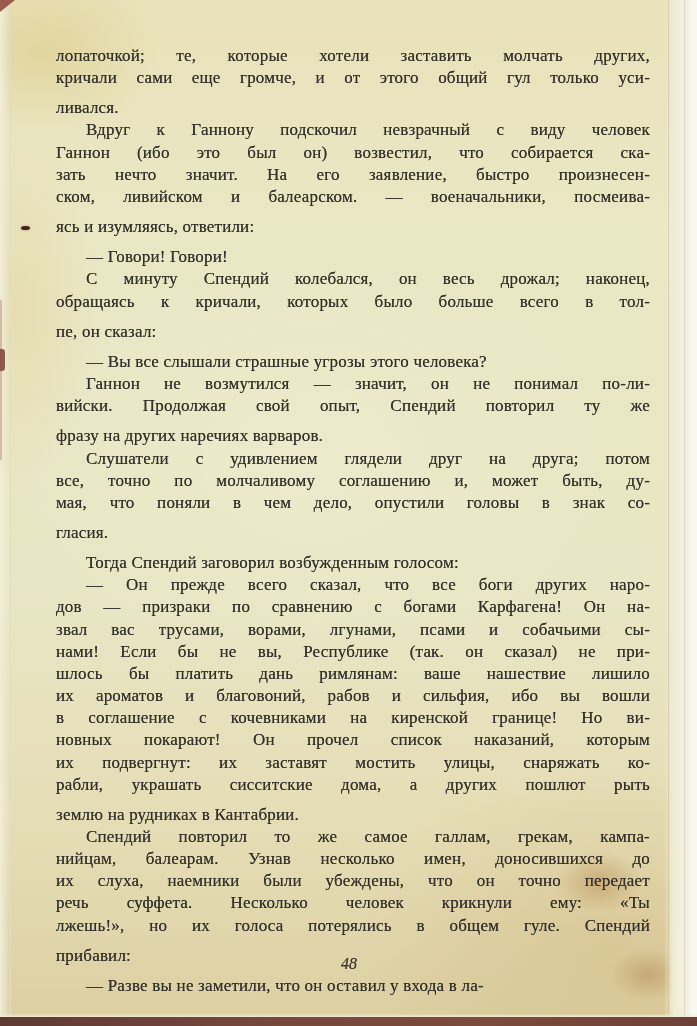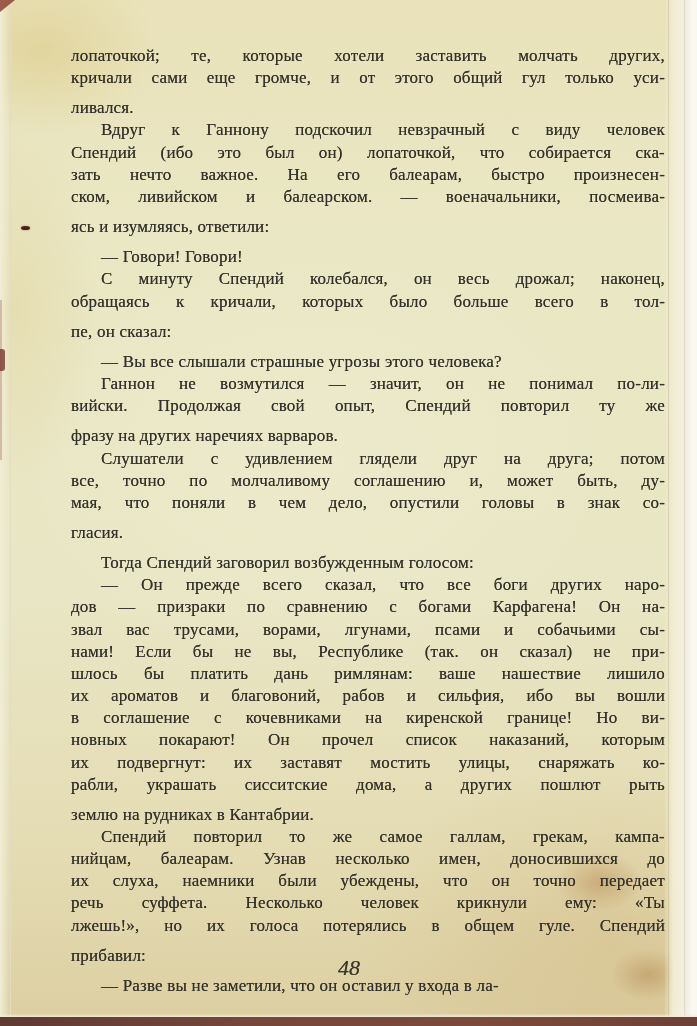--- a/index.html
+++ b/index.html
@@ -69,38 +69,38 @@
     background:rgba(150,70,58,0.30);z-index:4;
   }
   
   .speck{
     position:absolute;left:21px;top:226px;width:9px;height:4px;
     background:#47211a;border-radius:50%;
     box-shadow:0 0 2px rgba(120,80,50,0.6);
   }
   
   .textblock{
-    position:absolute;left:71px;top:45px;width:594px;
+    position:absolute;left:56px;top:45px;width:594px;
     color:#32302a;
     font-size:17px;line-height:22.15px;
     letter-spacing:0.2px;
     text-shadow:0 0 0.5px rgba(45,43,35,0.75);
   }
   .line{
     text-align:justify;
     text-align-last:justify;
     white-space:normal;
   }
   .line.last{text-align-last:left;margin-top:8px;}
   .line.indent{text-indent:30px;}
   .pagenum{
     position:absolute;left:60px;top:955px;width:578px;
     text-align:center;
     font-style:italic;
-    font-size:22px;
+    font-size:16px;
     color:#3a372e;
     text-shadow:0 0 0.5px rgba(45,43,35,0.7);
   }
 </style>
 </head>
 <body>
 
 <div class="scan">
   <div class="paper"></div>
 
@@ -112,22 +112,22 @@
   <div class="corner-mark"></div>
   <div class="left-dash"></div>
   <div class="left-thin"></div>
   <div class="speck"></div>
 
   <div class="textblock" id="textblock">
       <div class="line">лопаточкой; те, которые хотели заставить молчать других,</div>
       <div class="line">кричали сами еще громче, и от этого общий гул только уси-</div>
       <div class="line last">ливался.</div>
       <div class="line indent">Вдруг к Ганнону подскочил невзрачный с виду человек</div>
-      <div class="line">Спендий (ибо это был он) лопаточкой, что собирается ска-</div>
-      <div class="line">зать нечто важное. На его балеарам, быстро произнесен-</div>
+      <div class="line">Ганнон (ибо это был он) возвестил, что собирается ска-</div>
+      <div class="line">зать нечто значит. На его заявление, быстро произнесен-</div>
       <div class="line">ском, ливийском и балеарском. — военачальники, посмеива-</div>
       <div class="line last">ясь и изумляясь, ответили:</div>
       <div class="line last indent">— Говори! Говори!</div>
       <div class="line indent">С минуту Спендий колебался, он весь дрожал; наконец,</div>
       <div class="line">обращаясь к кричали, которых было больше всего в тол-</div>
       <div class="line last">пе, он сказал:</div>
       <div class="line last indent">— Вы все слышали страшные угрозы этого человека?</div>
       <div class="line indent">Ганнон не возмутился — значит, он не понимал по-ли-</div>
       <div class="line">вийски. Продолжая свой опыт, Спендий повторил ту же</div>
       <div class="line last">фразу на других наречиях варваров.</div>

